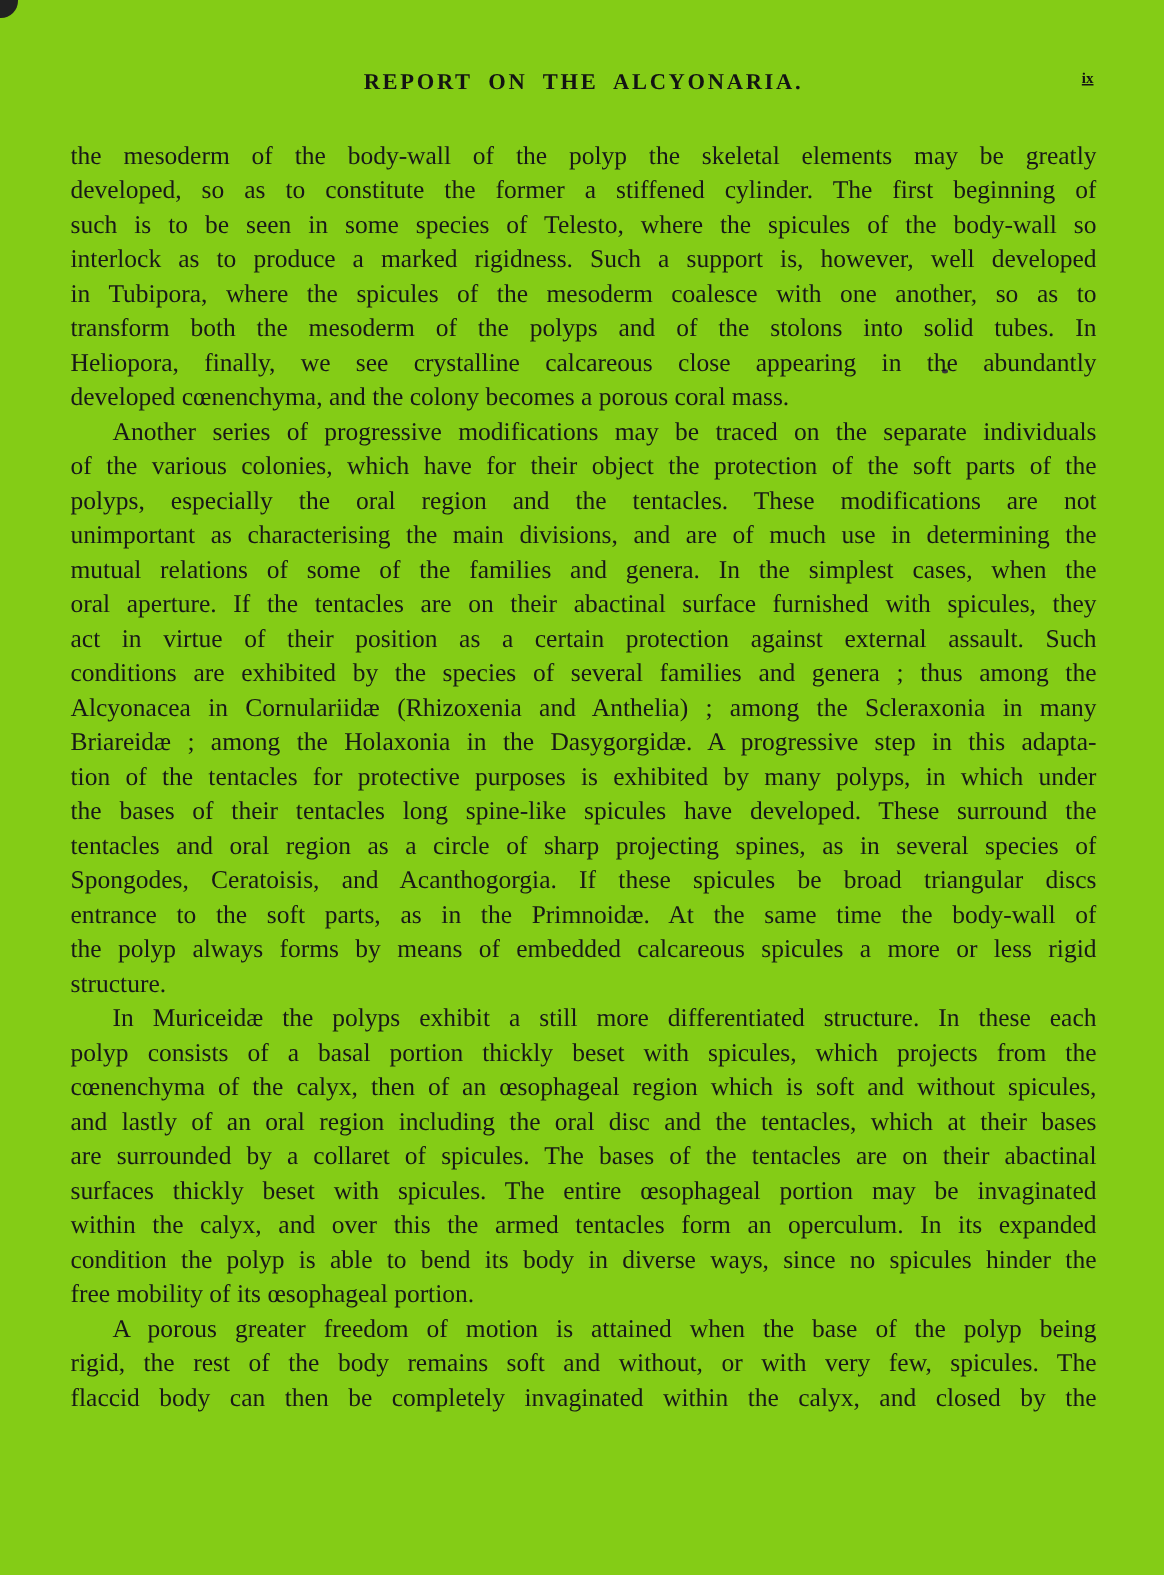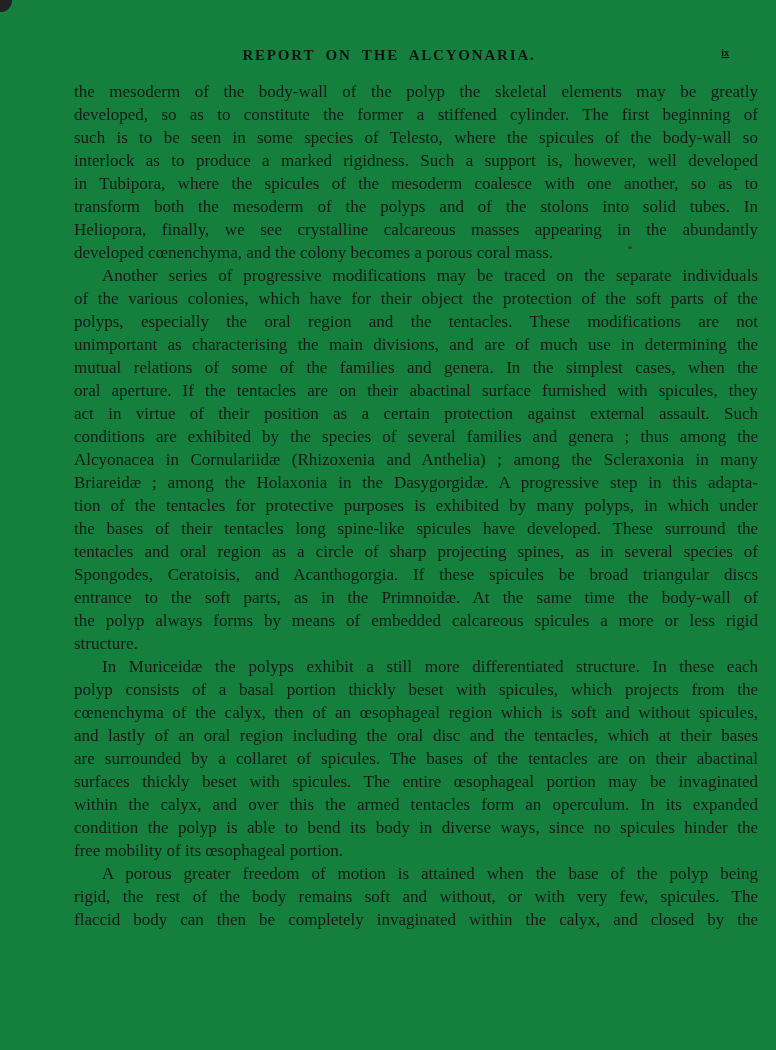--- a/index.html
+++ b/index.html
@@ -4,21 +4,21 @@
 <style>
   html, body {
     margin: 0;
     padding: 0;
     background: #e9e9e7;
   }
   .page {
     position: relative;
     width: 776px;
     height: 1050px;
-    background: #15803d;
+    background: #84cc16;
     overflow: hidden;
     font-family: "Liberation Serif", "DejaVu Serif", serif;
     color: #181818;
   }
   
   .corner-artifact {
     position: absolute;
     top: 0;
     left: 0;
     width: 12px;
@@ -55,24 +55,23 @@
     position: absolute;
     right: 2px;
     top: 0;
     font-size: 10px;
     font-weight: bold;
     color: #131313;
     text-decoration: underline;
   }
   .page-body {
     position: absolute;
-    top: 80px;
+    top: 92px;
     left: 47px;
     width: 684px;
-    margin-left: 27px;
   }
   .line {
     font-size: 17px;
     line-height: 23px;
     height: 23px;
     text-align: justify;
     text-align-last: justify;
     white-space: normal;
     overflow: hidden;
   }
@@ -99,21 +98,21 @@
   </div>
 
   <div class="page-body">
       <div>
         <div class="line"><span>the mesoderm of the body-wall of the polyp the skeletal elements may be greatly</span></div>
         <div class="line"><span>developed, so as to constitute the former a stiffened cylinder. The first beginning of</span></div>
         <div class="line"><span>such is to be seen in some species of </span><span class="it">Telesto</span><span>, where the spicules of the body-wall so</span></div>
         <div class="line"><span>interlock as to produce a marked rigidness. Such a support is, however, well developed</span></div>
         <div class="line"><span>in </span><span class="it">Tubipora</span><span>, where the spicules of the mesoderm coalesce with one another, so as to</span></div>
         <div class="line"><span>transform both the mesoderm of the polyps and of the stolons into solid tubes. In</span></div>
-        <div class="line"><span class="it">Heliopora</span><span>, finally, we see crystalline calcareous masses appearing in the abundantly</span></div>
+        <div class="line"><span class="it">Heliopora</span><span>, finally, we see crystalline calcareous close appearing in the abundantly</span></div>
         <div class="line end"><span>developed cœnenchyma, and the colony becomes a porous coral mass.</span></div>
       </div>
       <div>
         <div class="line indent"><span>Another series of progressive modifications may be traced on the separate individuals</span></div>
         <div class="line"><span>of the various colonies, which have for their object the protection of the soft parts of the</span></div>
         <div class="line"><span>polyps, especially the oral region and the tentacles. These modifications are not</span></div>
         <div class="line"><span>unimportant as characterising the main divisions, and are of much use in determining the</span></div>
         <div class="line"><span>mutual relations of some of the families and genera. In the simplest cases, when the</span></div>
         <div class="line"><span>oral aperture. If the tentacles are on their abactinal surface furnished with spicules, they</span></div>
         <div class="line"><span>act in virtue of their position as a certain protection against external assault. Such</span></div>

